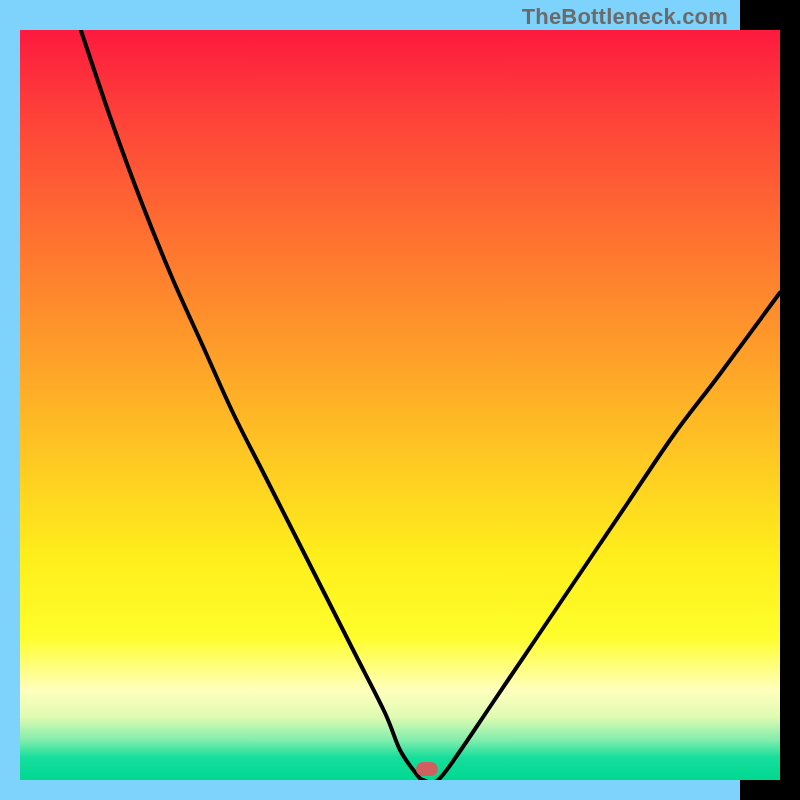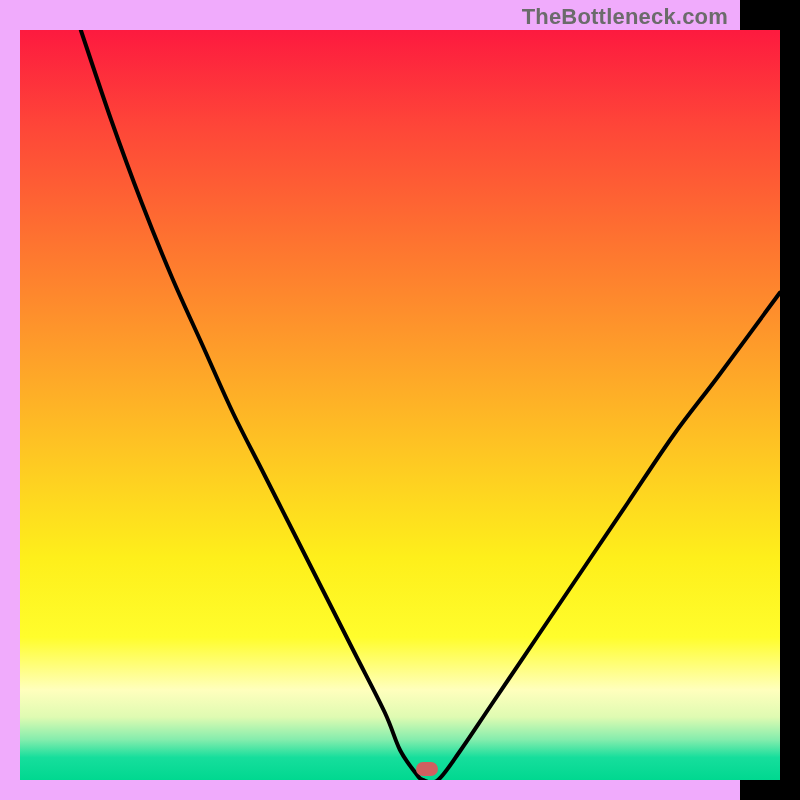--- a/index.html
+++ b/index.html
@@ -8,21 +8,21 @@
     width: 800px;
     height: 800px;
     background: #000;
     font-family: Arial, Helvetica, sans-serif;
     overflow: hidden;
   }
   .frame {
     position: relative;
     width: 740px;
     height: 800px;
-    background: #f0abfc;
+    background: #7dd3fc;
   }
   .watermark {
     position: absolute;
     top: 4px;
     right: 12px;
     color: #6b6b6b;
     font-size: 22px;
     font-weight: 600;
     letter-spacing: 0.2px;
     user-select: none;

